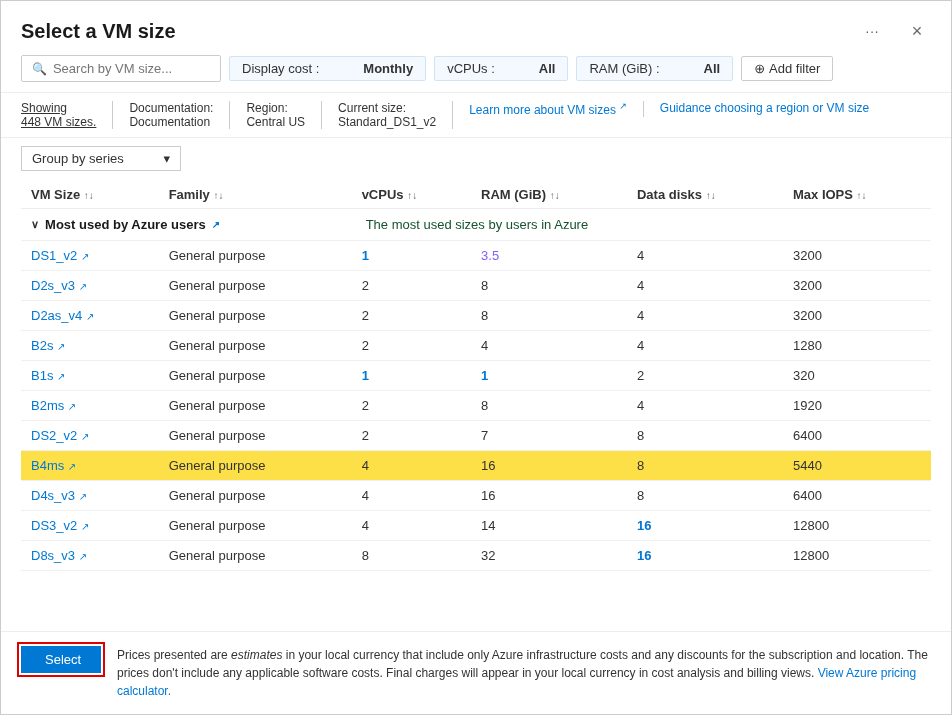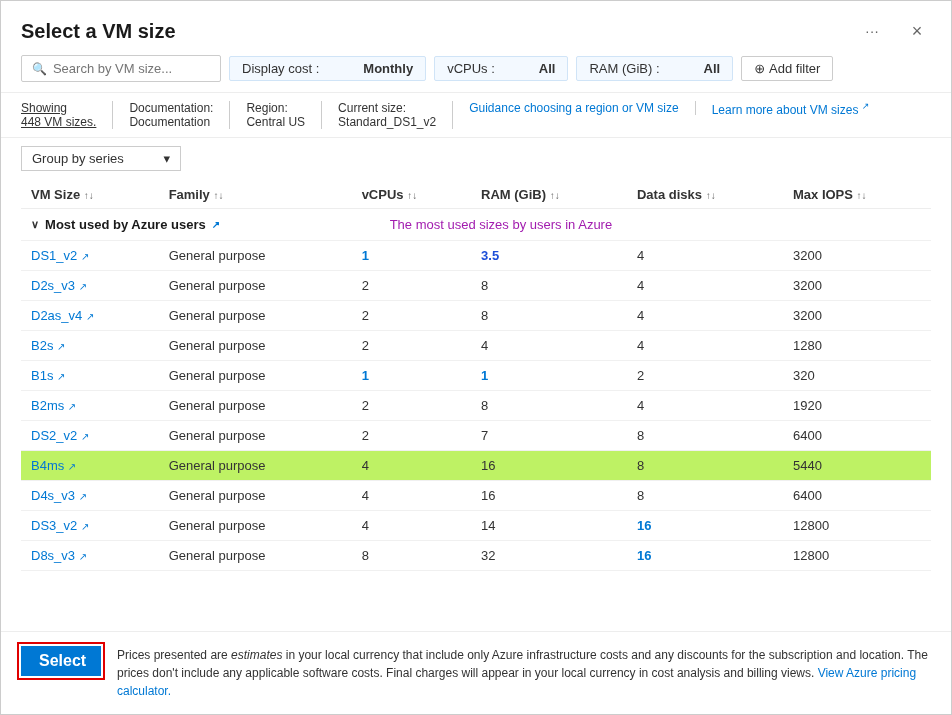--- a/index.html
+++ b/index.html
@@ -30,30 +30,30 @@
     .group-by { padding: 8px 20px; }
     .group-select { display: flex; align-items: center; border: 1px solid #ccc; padding: 4px 10px; width: 160px; cursor: pointer; background: #fff; font-size: 13px; justify-content: space-between; }
 
     .table-wrapper { flex: 1; overflow-y: auto; padding: 0 20px; }
     table { width: 100%; border-collapse: collapse; font-size: 13px; }
     thead th { text-align: left; padding: 8px 10px 6px 10px; font-weight: 600; color: #333; border-bottom: 1px solid #ededed; white-space: nowrap; }
     .sort-icon { color: #666; font-size: 10px; }
     
     .group-row td { padding: 8px 10px; background: #fff; font-weight: 600; color: #1a1a1a; }
     .group-row .group-label { display: flex; align-items: center; gap: 6px; }
-    .group-row .group-sublabel { font-weight: 400; color: #a21caf; margin-left: 28px; }
+    .group-row .group-sublabel { font-weight: 400; color: #14532d; margin-left: 4px; }
     
     tbody tr td { padding: 7px 10px; border-bottom: 1px solid #f0f0f0; }
-    tbody tr.selected-row { background: #bef264; }
+    tbody tr.selected-row { background: #fde047; }
     
     .vm-name { color: #0078d4; cursor: pointer; }
     .trend-icon { color: #0078d4; font-size: 10px; }
 
     .footer { border-top: 1px solid #ededed; padding: 14px 20px; display: flex; align-items: flex-start; gap: 16px; background: #fff; }
-    .select-btn { background: #0078d4; color: #fff; border: none; padding: 6px 18px; cursor: pointer; font-size: 16px; font-weight: 700; min-width: 80px; outline: 2px solid #e00000; outline-offset: 2px; }
+    .select-btn { background: #0078d4; color: #fff; border: none; padding: 6px 24px; cursor: pointer; font-size: 13px; font-weight: 400; min-width: 80px; outline: 2px solid #e00000; outline-offset: 2px; }
     .footer-text { font-size: 12px; color: #333; line-height: 1.5; max-width: 820px; }
     .footer-text a { color: #0078d4; text-decoration: none; }
 
     .expand-icon { cursor: pointer; color: #333; font-size: 11px; }
   </style>
 </head>
 <body>
 
 <div class="dialog">
 
@@ -97,25 +97,25 @@
     </div>
     <div class="info-section">
       <span>Region:</span><br>
       <span>Central US</span>
     </div>
     <div class="info-section">
       <span>Current size:</span><br>
       <span>Standard_DS1_v2</span>
     </div>
     <div class="info-section">
-      <a href="#">Guidance choosing a region or VM size</a>
-    </div>
-    <div class="info-section">
       <a href="#">Learn more about VM sizes</a>
       <span style="color:#0078d4; font-size:9px; vertical-align:super;">↗</span>
+    </div>
+    <div class="info-section">
+      <a href="#">Guidance choosing a region or VM size</a>
     </div>
   </div>
 
   <div class="group-by">
     <div class="group-select">
       <span>Group by series</span>
       <span>▾</span>
     </div>
   </div>
 
@@ -144,21 +144,21 @@
     <span class="group-sublabel">The most used sizes by users in Azure</span>
   </td>
 </tr>
           <tr>
     <td>
       <span class="vm-name">DS1_v2</span>
       <span class="trend-icon" style="color:#0078d4; font-size:10px;">↗</span>
     </td>
     <td>General purpose</td>
     <td style="color:#0078d4; font-weight:600">1</td>
-    <td style="color:#1d4ed8; font-weight:700">3.5</td>
+    <td style="color:#8b5cf6; font-weight:400">3.5</td>
     <td style="color:#333; font-weight:400">4</td>
     <td>3200</td>
   </tr>
           <tr>
     <td>
       <span class="vm-name">D2s_v3</span>
       <span class="trend-icon" style="color:#0078d4; font-size:10px;">↗</span>
     </td>
     <td>General purpose</td>
     <td style="color:#333; font-weight:400">2</td>

